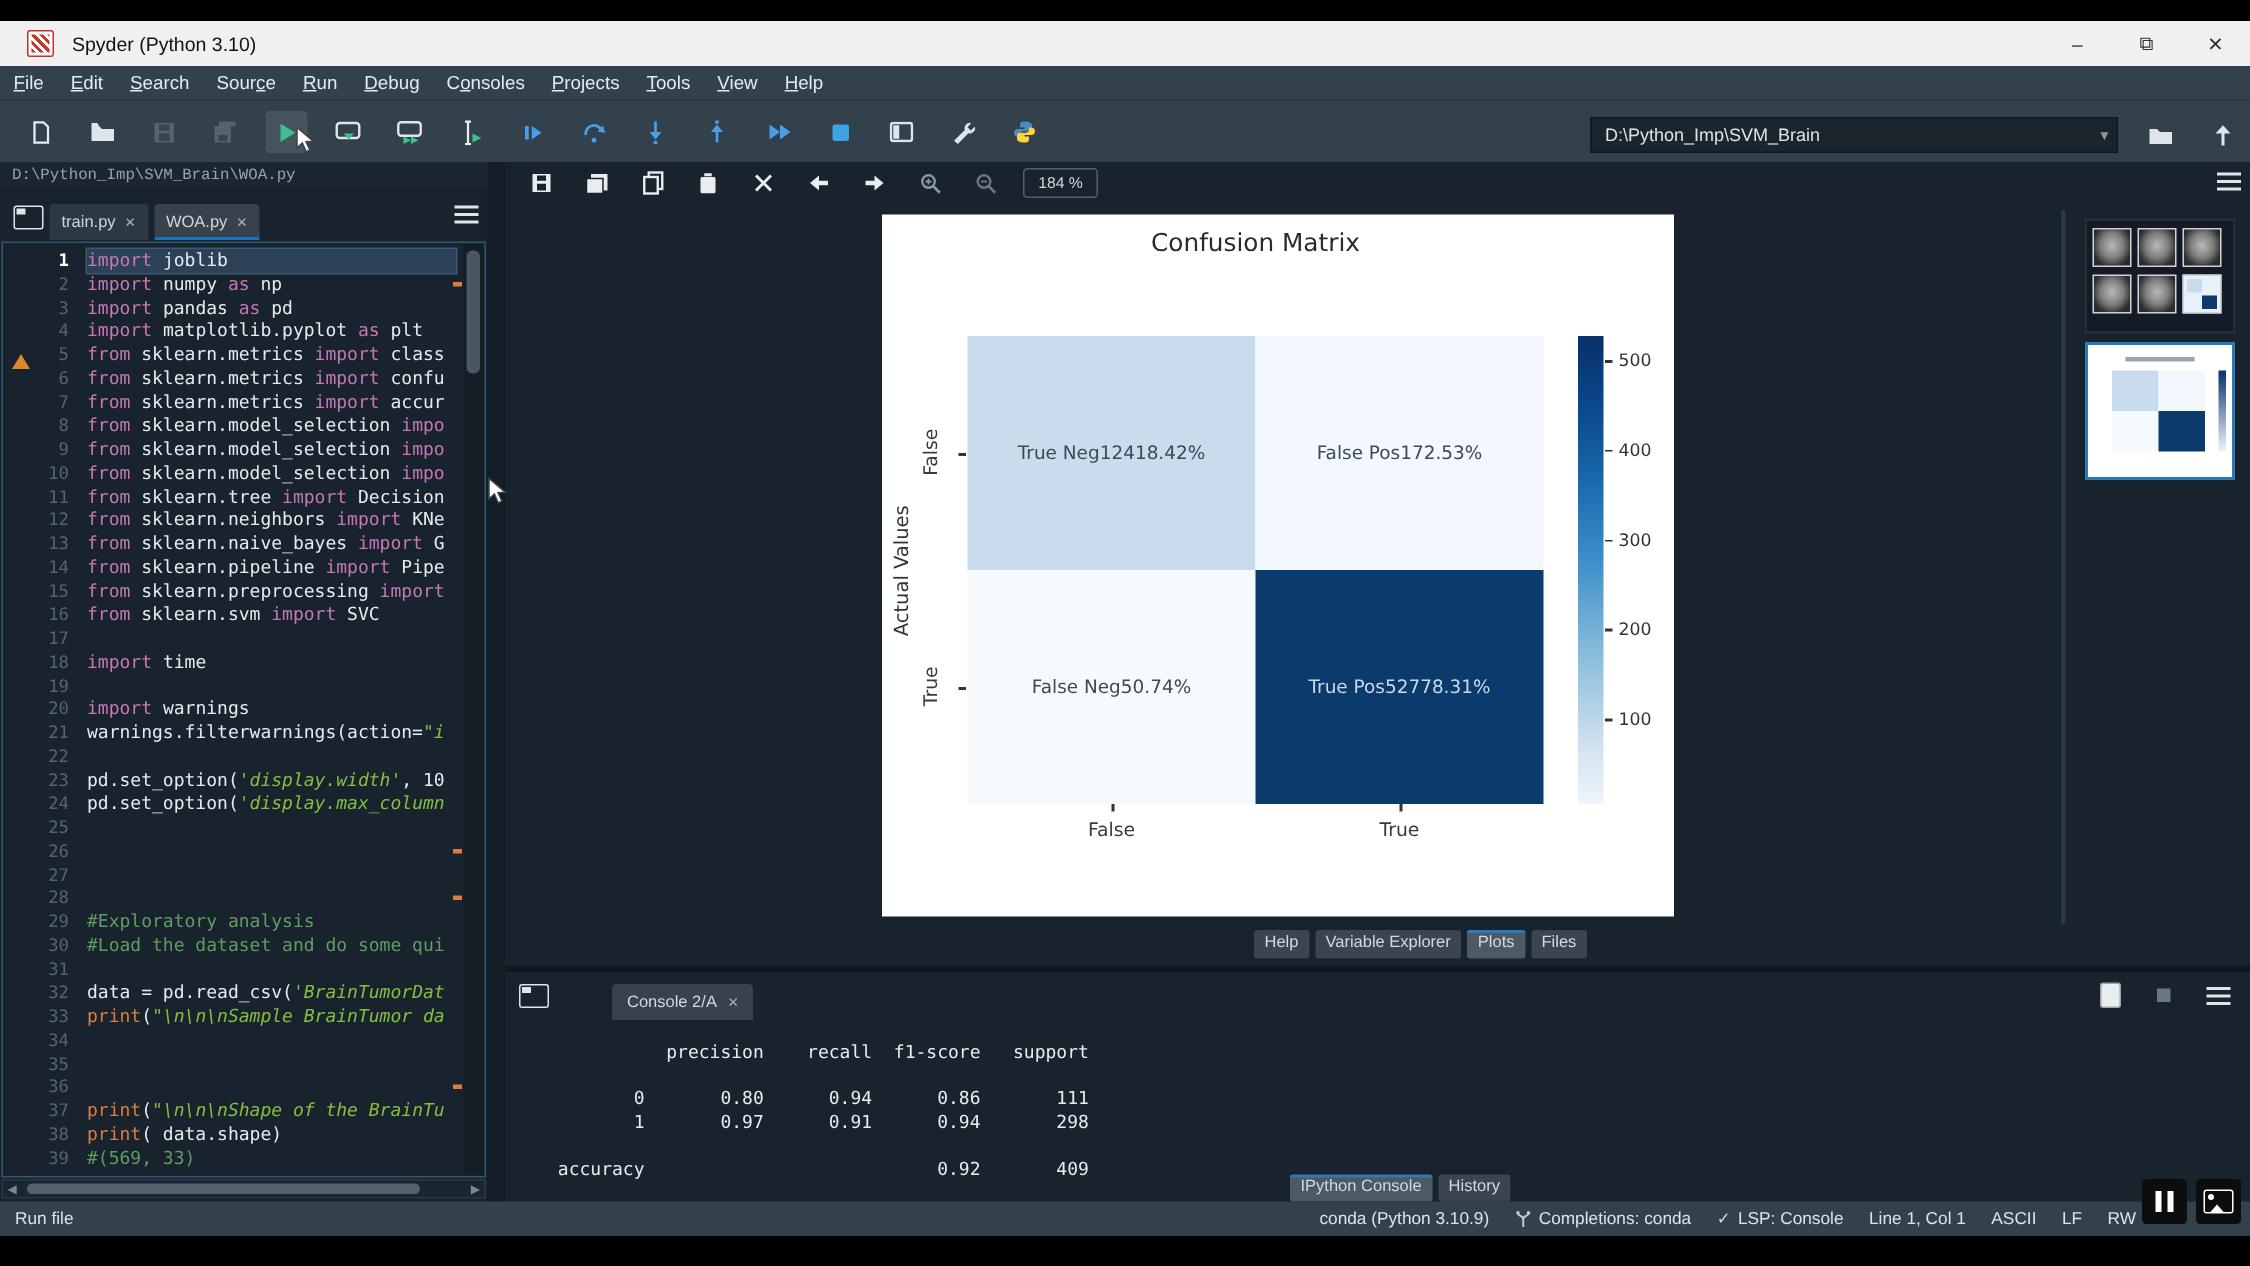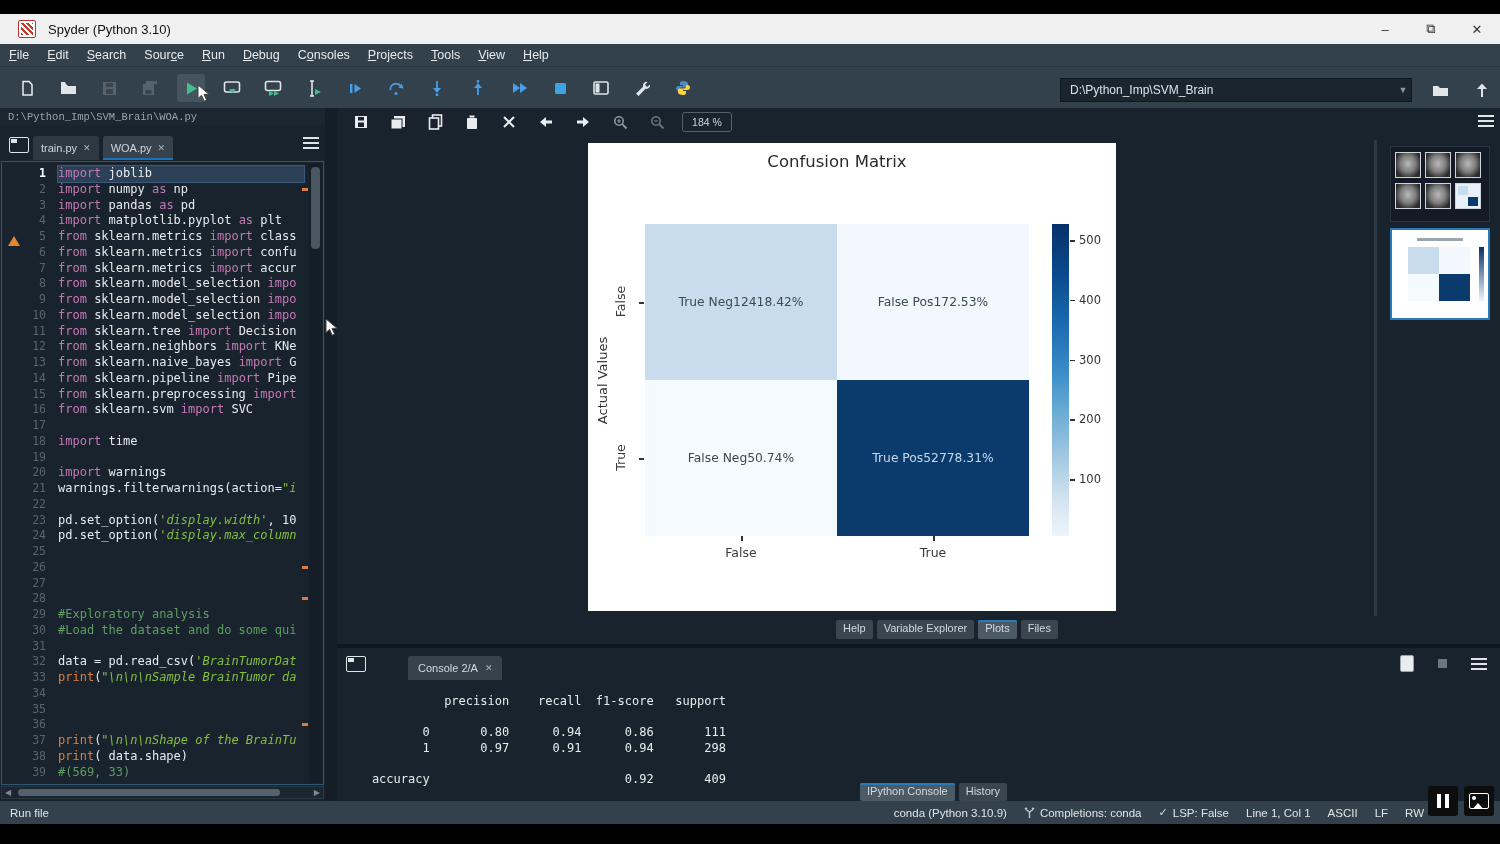--- a/index.html
+++ b/index.html
@@ -570,21 +570,21 @@
       <span class="sb-item">
         <svg width="11" height="12">
             <path d="M5.5 11V4M5.5 6C5.5 3.5 3 4 2 2.5M5.5 6c0-2.5 2.5-2 3.5-3.5" stroke="#c3ccd3" stroke-width="1.3" fill="none"></path>
             <circle cx="2" cy="1.6" r="1.2" fill="#c3ccd3"></circle>
             <circle cx="9" cy="1.6" r="1.2" fill="#c3ccd3"></circle>
           </svg>
         <span>Completions: conda</span>
       </span>
       <span class="sb-item">
         <span class="check">✓</span>
-        <span>LSP: False</span>
+        <span>LSP: Console</span>
       </span>
       <span class="sb-item">Line 1, Col 1</span>
       <span class="sb-item">ASCII</span>
       <span class="sb-item">LF</span>
       <span class="sb-item">RW</span>
     </div>
   </div>
 
   <div class="overlay-btn" style="left:1428px">
       <span class="pause-glyph">

